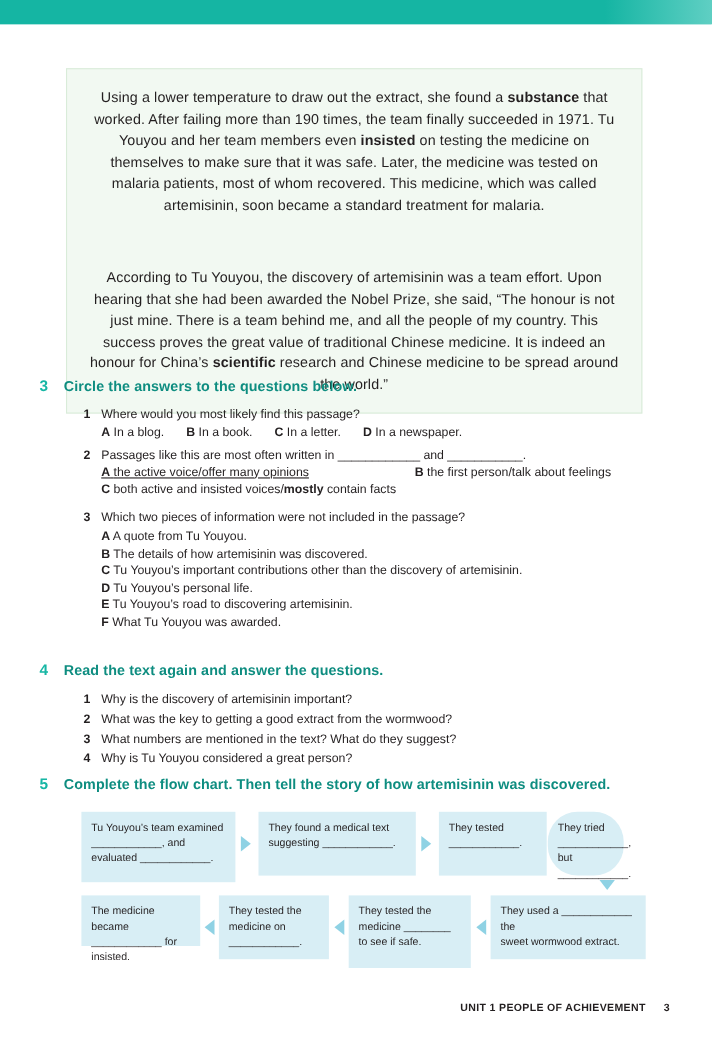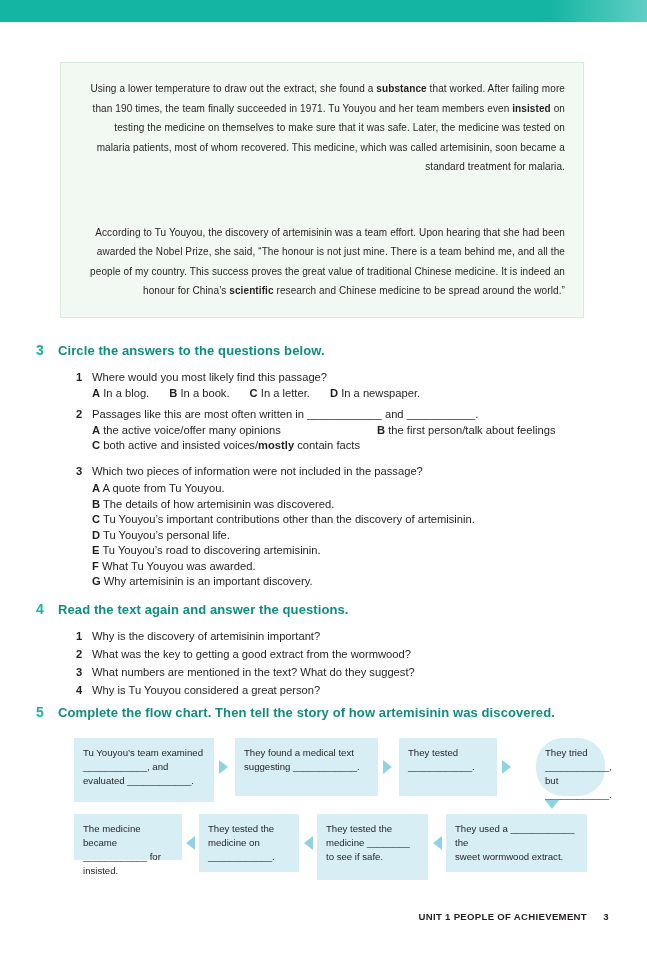--- a/index.html
+++ b/index.html
@@ -44,25 +44,25 @@
     left: 60px;
     top: 62px;
     width: 524px;
     box-sizing: border-box;
     background: #f2f9f2;
     border: 1px solid #d9ecd9;
     padding: 16px 18px 16px 18px;
   }
   .passage p {
     margin: 0 0 14px 0;
-    font-size: 10px;
+    font-size: 13px;
     line-height: 19.5px;
     letter-spacing: 0.1px;
     color: #231f20;
-    text-align: right;
+    text-align: center;
   }
   .passage p:last-child { margin-bottom: 0; margin-top: 46px; }
   .passage b { font-weight: bold; }
 
   
   .ex-head {
     position: absolute;
     display: flex;
     align-items: baseline;
   }
@@ -190,37 +190,36 @@
           <span>In a newspaper.</span>
         </span>
       </div>
     </div>
 
     <div class="qrow" style="margin-top:6px;">
       <div class="qnum">2</div>
       <div class="qbody">
         <span class="line">Passages like this are most often written in ____________ and ___________.</span>
         <span class="line">
-          <span style="display:inline-block; width:285px;"><span class="opt-letter">A</span> <span>the active voice/offer many opinions</span></span><span><span class="opt-letter">B</span> <span>the first person/talk about feelings</span></span>
+          <span style="display:inline-block; width:285px;text-decoration:underline;"><span class="opt-letter">A</span> <span>the active voice/offer many opinions</span></span><span><span class="opt-letter">B</span> <span>the first person/talk about feelings</span></span>
         </span>
         <span class="line"><span class="opt-letter">C</span> <span>both active and insisted voices/</span><b>mostly</b><span> contain facts</span></span>
       </div>
     </div>
 
     <div class="qrow" style="margin-top:10px;">
       <div class="qnum">3</div>
       <div class="qbody">
         <span class="line" style="margin-bottom:2px;">Which two pieces of information were not included in the passage?</span>
         <span class="line"><span class="opt-letter">A</span> <span>A quote from Tu Youyou.</span></span>
         <span class="line"><span class="opt-letter">B</span> <span>The details of how artemisinin was discovered.</span></span>
         <span class="line"><span class="opt-letter">C</span> <span>Tu Youyou’s important contributions other than the discovery of artemisinin.</span></span>
         <span class="line"><span class="opt-letter">D</span> <span>Tu Youyou’s personal life.</span></span>
         <span class="line"><span class="opt-letter">E</span> <span>Tu Youyou’s road to discovering artemisinin.</span></span>
         <span class="line"><span class="opt-letter">F</span> <span>What Tu Youyou was awarded.</span></span>
-        <span class="line"><span class="opt-letter">G</span> <span>Why artemisinin is an important discovery.</span></span>
       </div>
     </div>
   </div>
 
   <div class="ex-head" style="left:36px; top:601px; width:520px;">
     <div class="ex-num">4</div>
     <div class="ex-title">Read the text again and answer the questions.</div>
   </div>
 
   <div class="qlist" style="left:76px; top:628px; width:500px; line-height:17px;">
@@ -261,21 +260,21 @@
       <span style="display:block;">suggesting ____________.</span>
     </div>
     <div class="arrow-r" style="left:321px; top:22px;"></div>
 
     <div class="fbox" style="left:337px; top:0; width:98px; height:58px;">
       <span style="display:block;">They tested</span>
       <span style="display:block;">____________.</span>
     </div>
     <div class="arrow-r" style="left:440px; top:22px;"></div>
 
-    <div class="fbox" style="left:474px; top:0; width:69px; height:58px;border-radius:27px;">
+    <div class="fbox" style="left:436px; top:0; width:69px; height:58px;border-radius:27px;">
       <span style="display:block;">They tried</span>
       <span style="display:block;">____________,</span>
       <span style="display:block;">but ____________.</span>
     </div>
 
     <div class="arrow-d" style="left:483px; top:62px;"></div>
 
     <div class="fbox" style="left:384px; top:76px; width:141px; height:58px;">
       <span style="display:block;">They used a ____________ the</span>
       <span style="display:block;">sweet wormwood extract.</span>

